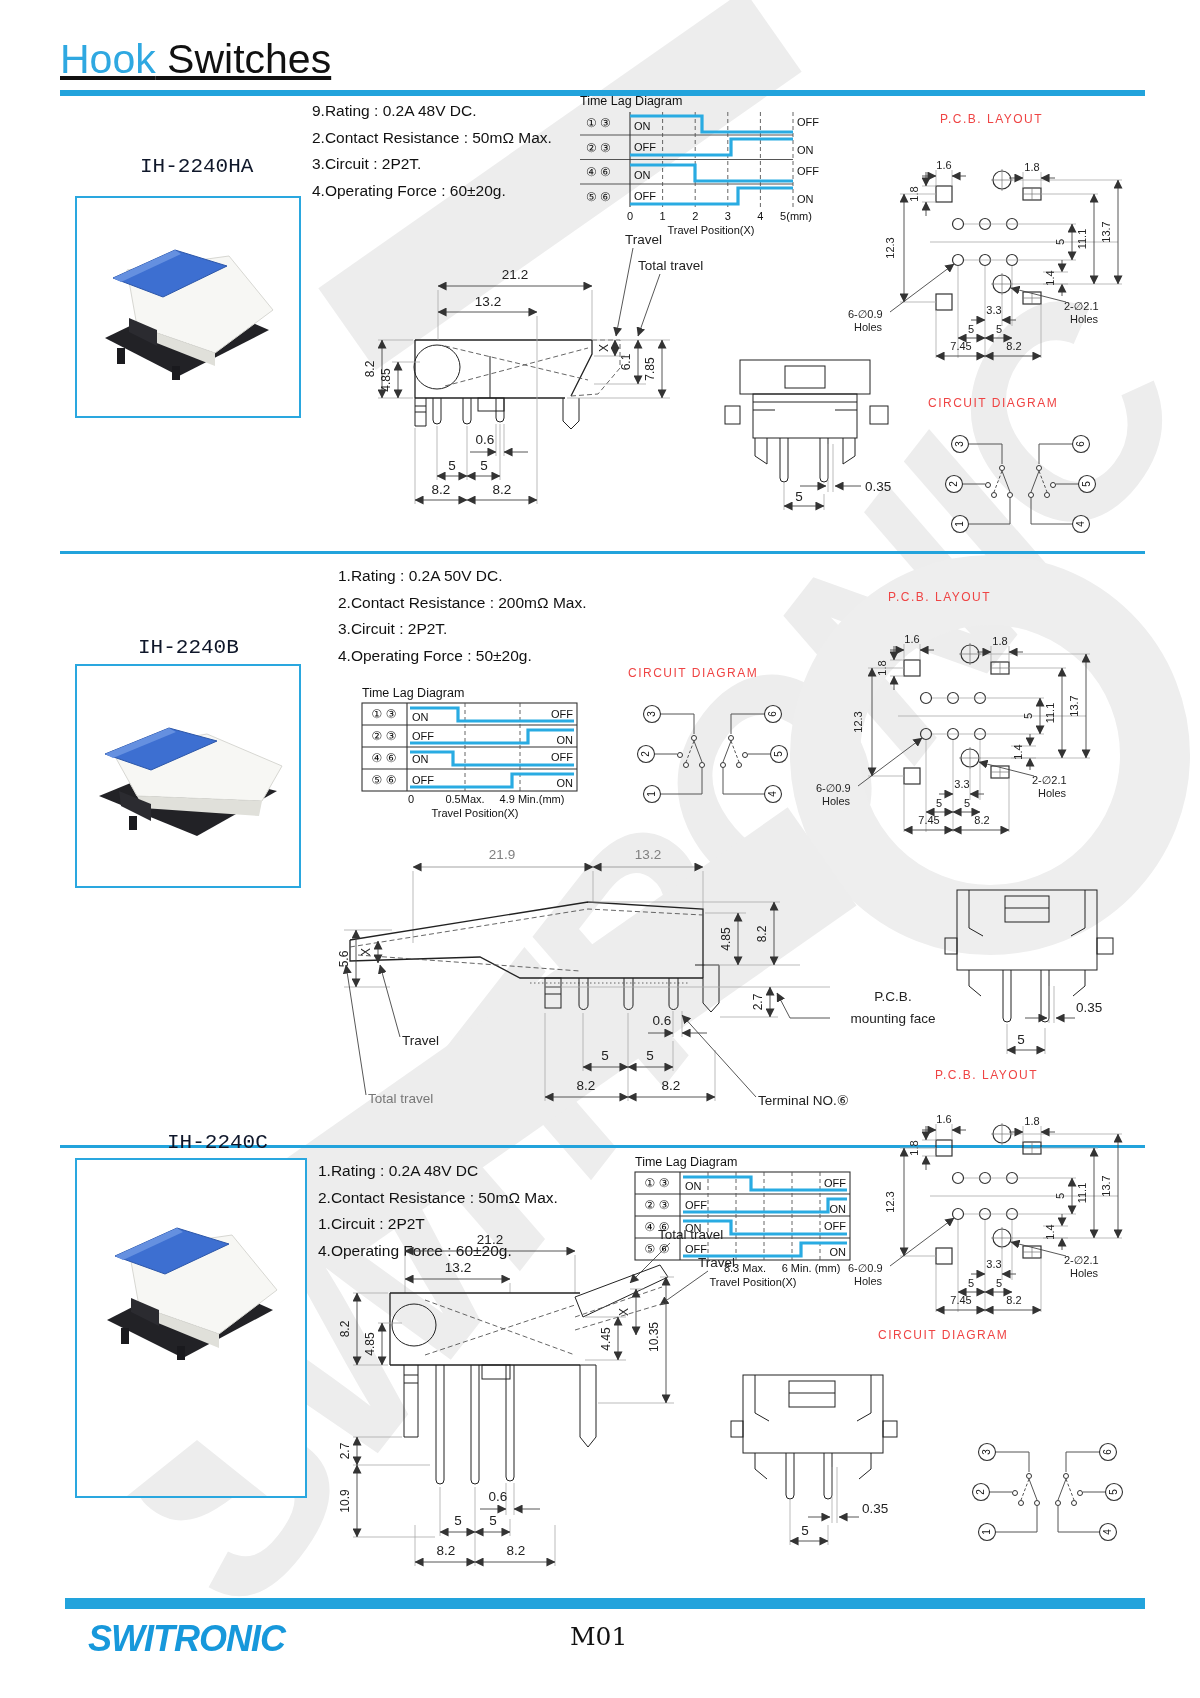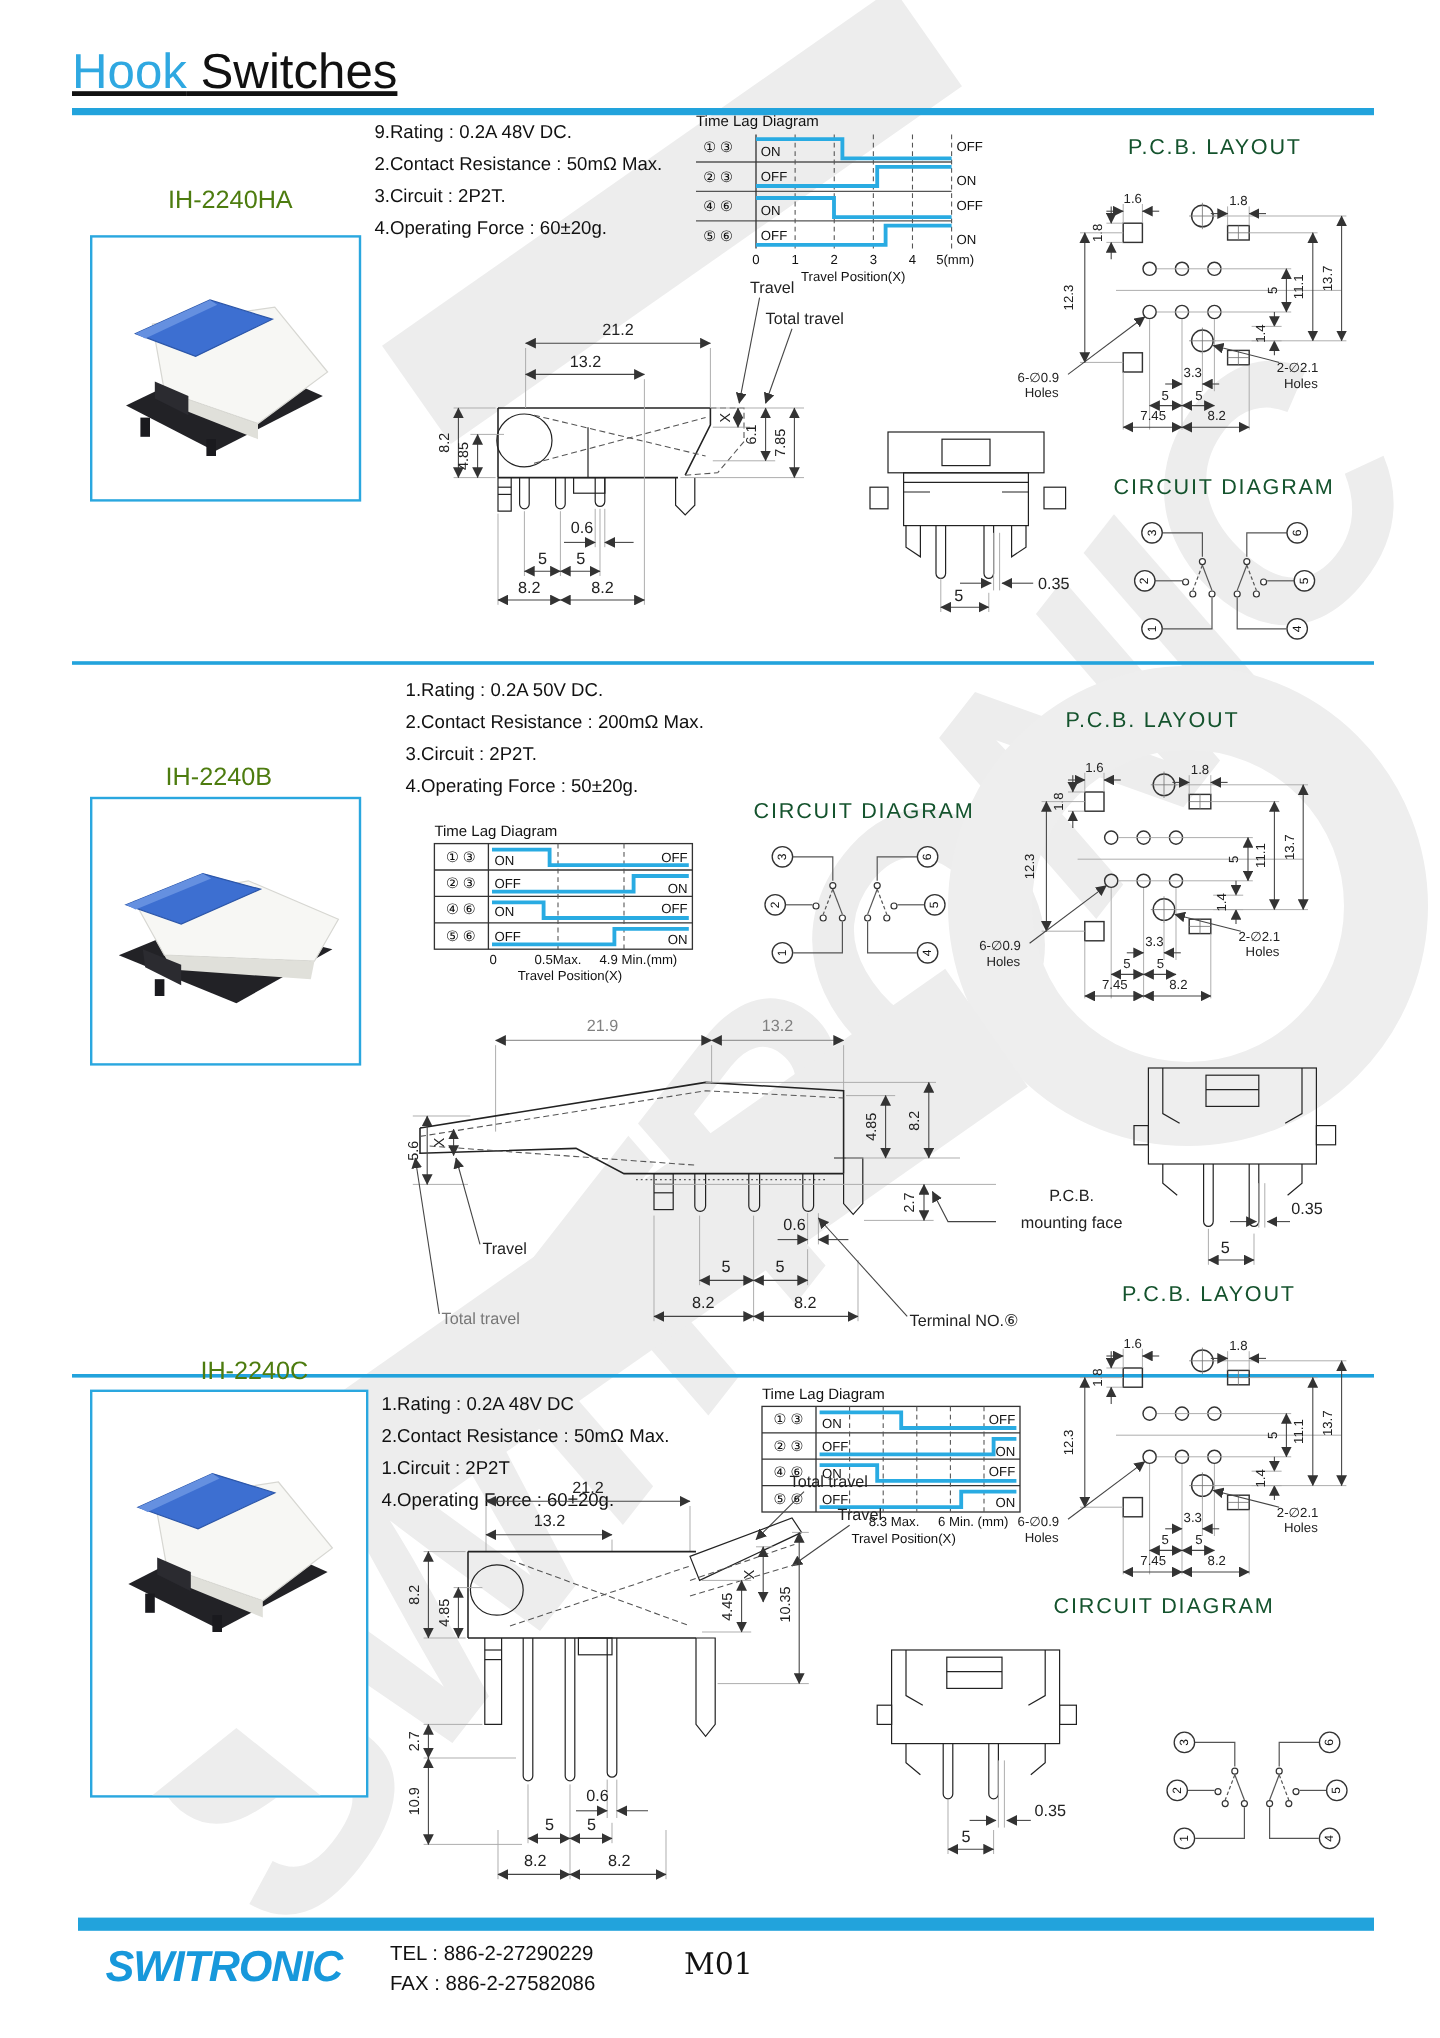--- a/index.html
+++ b/index.html
@@ -7,23 +7,23 @@
         font-family:"Liberation Sans",sans-serif;color:#111;}
   .watermark{position:absolute;left:40px;top:1460px;font-size:285px;font-weight:bold;font-style:italic;
              color:#ededed;white-space:nowrap;letter-spacing:-10px;transform:rotate(-52deg);
              transform-origin:left top;z-index:0;}
   .swoosh{position:absolute;border-radius:50%;z-index:0;}
   .ring{border:70px solid #eeeeee;width:260px;height:260px;}
   .stripe{position:absolute;background:#ededed;transform:rotate(-35deg);z-index:0;}
   .hdr{position:absolute;left:60px;top:36px;font-size:41px;letter-spacing:0;text-decoration:underline;}
   .hdr .accent{color:#2FA8E1;}
   .bluebar{position:absolute;background:#22A3DC;}
-  .model{position:absolute;font-size:21px;color:#4d7c0f;}
+  .model{position:absolute;font-size:21px;color:#0f172a;font-family:Liberation Mono, monospace;}
   .spec{position:absolute;font-size:15.5px;color:#111;line-height:26.5px;white-space:nowrap;}
-  .stitle{position:absolute;font-size:18px;color:#14532d;letter-spacing:1.5px;white-space:nowrap;text-align:center;}
+  .stitle{position:absolute;font-size:12px;color:#ef4444;letter-spacing:1.5px;white-space:nowrap;text-align:center;}
   .photobox{position:absolute;border:2px solid #2AA7DF;background:#fff;}
   .footer-logo{position:absolute;font-size:36px;font-weight:bold;font-style:italic;color:#1798DB;letter-spacing:-1px;}
   .ftext{position:absolute;font-size:17px;color:#111;line-height:25px;white-space:nowrap;}
   .fcode{position:absolute;font-size:25px;color:#111;font-family:"DejaVu Serif",serif;}
   svg{position:absolute;overflow:visible;}
   svg text{font-family:"Liberation Sans",sans-serif;}
   .ol{fill:none;stroke:#222;stroke-width:1.3px;}
   .ol2{fill:none;stroke:#222;stroke-width:1px;}
   .dash{fill:none;stroke:#555;stroke-width:0.9px;stroke-dasharray:5 3;}
   .dot{fill:none;stroke:#555;stroke-width:0.9px;stroke-dasharray:1.5 2.5;}
@@ -940,19 +940,15 @@
       <text class="tnum" x="143" y="23" transform="rotate(-90 143 20)">6</text>
       <circle class="term" cx="149" cy="60" r="8.5"></circle>
       <text class="tnum" x="149" y="63" transform="rotate(-90 149 60)">5</text>
       <circle class="term" cx="143" cy="100" r="8.5"></circle>
       <text class="tnum" x="143" y="103" transform="rotate(-90 143 100)">4</text>
     </g>
   </svg>
 
   <div class="bluebar" style="left:65px;top:1598px;width:1080px;height:11px;"></div>
   <div class="footer-logo" style="left:88px;top:1618px;">SWITRONIC</div>
-  <div class="ftext" style="left:325px;top:1615px;">
-    <div>TEL : 886-2-27290229</div>
-    <div>FAX : 886-2-27582086</div>
-  </div>
   <div class="fcode" style="left:570px;top:1622px;">M01</div>
 
 </div>
 
 </body></html>

